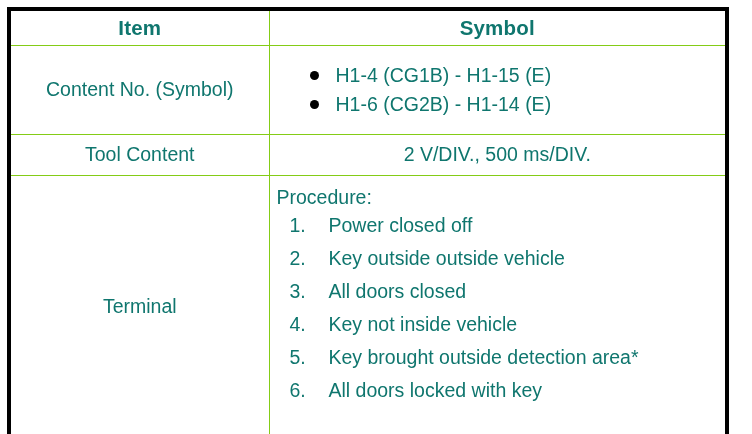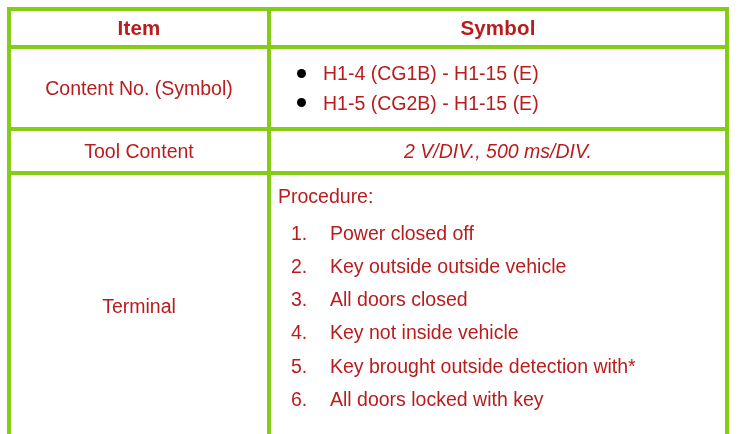--- a/index.html
+++ b/index.html
@@ -28,26 +28,26 @@
     top: 7px;
     width: 718px;
     height: 420px;
     border-collapse: collapse;
     table-layout: fixed;
     border: 4px solid #000000;
     background: #ffffff;
   }
 
   .spec-table td {
-    border: 4px solid #84cc16;
+    border: 1px solid #84cc16;
     padding: 0;
     vertical-align: middle;
     font-size: 19.5px;
     line-height: 1.28;
-    color: #b91c1c;
+    color: #0f766e;
   }
 
   
   col.col-item    { width: 260px; }
   col.col-content { width: 458px; }
 
   
   .row-header td {
     height: 34px;
     text-align: center;
@@ -59,21 +59,21 @@
   
   .cell-label {
     text-align: center;
     font-size: 19.5px;
   }
 
   
   .row-terminal td { height: 78px; }
 
   .bullet-list {
-    margin: 2px;
+    margin: 16px;
     padding: 0 0 0 20px;
     list-style: none;
   }
   .bullet-list li {
     position: relative;
     padding-left: 30px;
     margin: 3px 0;
     font-size: 19.5px;
     line-height: 1.35;
     white-space: nowrap;
@@ -84,34 +84,34 @@
     top: 50%;
     width: 9px;
     height: 9px;
     margin-top: -4.5px;
     background: #000000;
     border-radius: 50%;
   }
 
   
   .row-tool td { height: 40px; }
-  .cell-center { text-align: center; font-style: italic; }
+  .cell-center { text-align: center; }
 
   
   .row-condition td { height: 262px; vertical-align: top; }
   .row-condition td.cell-label { vertical-align: middle; }
 
   .condition-body {
     padding: 9px 0 0 7px;
     height: 100%;
     box-sizing: border-box;
   }
   .procedure-heading {
     font-size: 19.5px;
-    margin: 0 0 12px 0;
+    margin: 0 0 3px 0;
     text-align: left;
   }
   .numbered-list {
     margin: 0;
     padding: 0;
     list-style: none;
   }
   .numbered-list li {
     position: relative;
     padding-left: 52px;
@@ -148,21 +148,21 @@
       <tr class="row-terminal">
         <td class="cell-label">Content No. (Symbol)</td>
         <td>
           <ul class="bullet-list">
             <li>
               <span class="bullet-dot"></span>
               <span>H1-4 (CG1B) - H1-15 (E)</span>
             </li>
             <li>
               <span class="bullet-dot"></span>
-              <span>H1-5 (CG2B) - H1-15 (E)</span>
+              <span>H1-6 (CG2B) - H1-14 (E)</span>
             </li>
           </ul>
         </td>
       </tr>
 
       <tr class="row-tool">
         <td class="cell-label">Tool Content</td>
         <td class="cell-center">2 V/DIV., 500 ms/DIV.</td>
       </tr>
 
@@ -183,21 +183,21 @@
               <li>
                 <span class="num">3.</span>
                 <span>All doors closed</span>
               </li>
               <li>
                 <span class="num">4.</span>
                 <span>Key not inside vehicle</span>
               </li>
               <li>
                 <span class="num">5.</span>
-                <span>Key brought outside detection with*</span>
+                <span>Key brought outside detection area*</span>
               </li>
               <li>
                 <span class="num">6.</span>
                 <span>All doors locked with key</span>
               </li>
             </ol>
           </div>
         </td>
       </tr>
 

